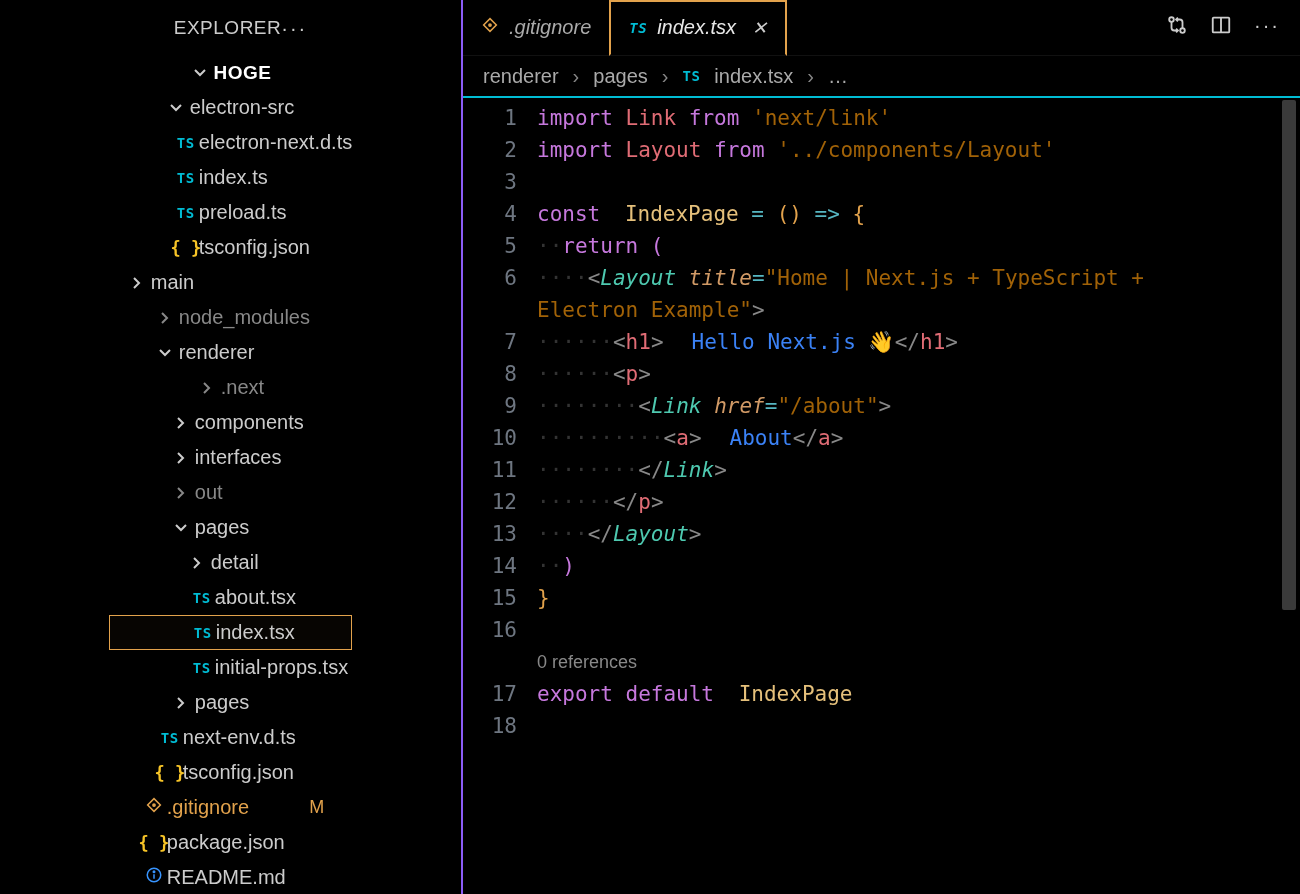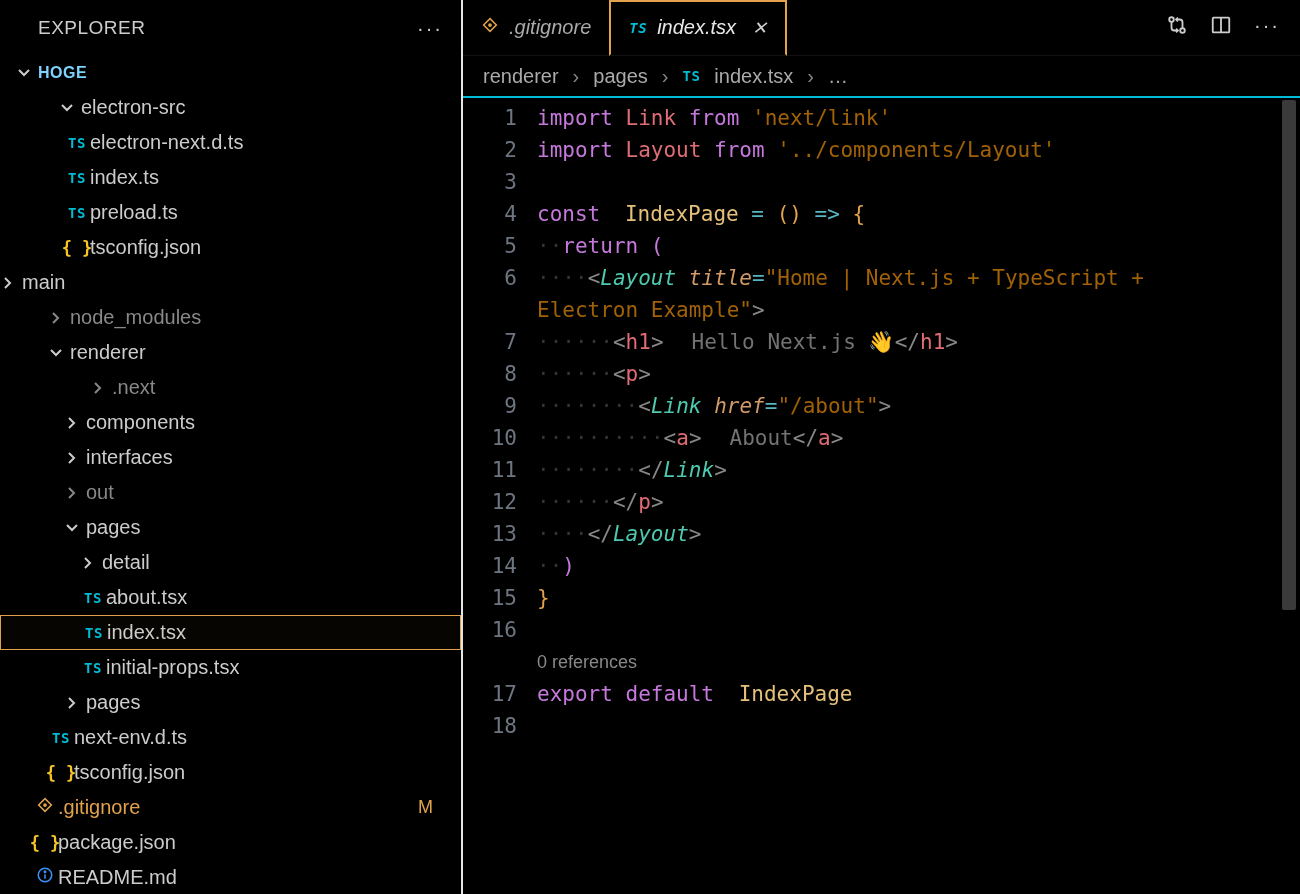--- a/index.html
+++ b/index.html
@@ -8,44 +8,45 @@
   color: #ccc;
   font-family: -apple-system, "Segoe UI", sans-serif;
   font-size: 20px;
   width: 1300px;
   height: 894px;
   overflow: hidden;
   display: flex;
 }
 .sidebar {
   width: 463px;
-  border-right: 2px solid #e5e5e5;
+  border-right: 2px solid #8b5cf6;
   display: flex;
   flex-direction: column;
   overflow: hidden;
+  align-items: center;
 }
 .sidebar-header {
   height: 56px;
   display: flex;
   align-items: center;
   justify-content: space-between;
   padding: 0 18px 0 38px;
   color: #ccc;
   font-size: 19px;
   letter-spacing: 0.5px;
 }
 .dots { color: #ccc; font-size: 20px; letter-spacing: 2px; cursor: pointer; }
 .folder-header {
   display: flex;
   align-items: center;
   padding: 0 14px 0 16px;
   height: 34px;
   font-weight: 700;
-  color: #7dd3fc;
-  font-size: 16px;
+  color: #ffffff;
+  font-size: 19px;
   letter-spacing: 0.5px;
 }
 .chevron {
   display: inline-flex;
   width: 22px;
   color: #ccc;
 }
 .tree { flex: 1; overflow-y: auto; }
 .tree-item {
   display: flex;
@@ -109,21 +110,21 @@
 }
 .codelens { color:#888; font-size:18px; font-family: -apple-system, sans-serif; line-height:32px; }
 .indent { color:#333; }
 .tok-kw { color:#c678dd; }
 .tok-var { color:#e06c75; }
 .tok-str { color:#a16207; }
 .tok-type { color:#4ec9b0; font-style:italic; }
 .tok-fn { color:#e5c07b;margin-left:12px; }
 .tok-attr { color:#d19a66; font-style:italic; }
 .tok-op { color:#56b6c2; }
-.tok-text { color:#737373;padding-left:28px; }
+.tok-text { color:#3b82f6;padding-left:28px; }
 .tok-brace { color:#e2a24c; }
 .tok-paren2 { color:#c678dd; }
 .tok-tag { color:#888; }
 .scrollbar-v {
   position:absolute; right:2px; top:0; width:18px; height:100%;
 }
 .scrollbar-thumb {
   position:absolute; right:2px; top:2px; width:14px; height:510px;
   background:#3a3a3a; border-radius:2px;
 }
@@ -171,21 +172,21 @@
           <span class="ts-badge">TS</span>
         </span>
         <span>preload.ts</span>
       </div>
       <div class="tree-item" style="padding-left: 64px;">
         <span class="icon-slot">
           <span class="json-badge">{ }</span>
         </span>
         <span>tsconfig.json</span>
       </div>
-      <div class="tree-item" style="">
+      <div class="tree-item" style=" margin-left: 20px;">
         <span class="chevron">
           <svg class="chev" viewBox="0 0 16 16" fill="none" stroke="#ccc" stroke-width="2">
             <path d="M5 3l5 5-5 5"></path>
           </svg>
         </span>
         <span>main</span>
       </div>
       <div class="tree-item muted" style="padding-left: 48px;">
         <span class="chevron">
           <svg class="chev" viewBox="0 0 16 16" fill="none" stroke="#888" stroke-width="2">

